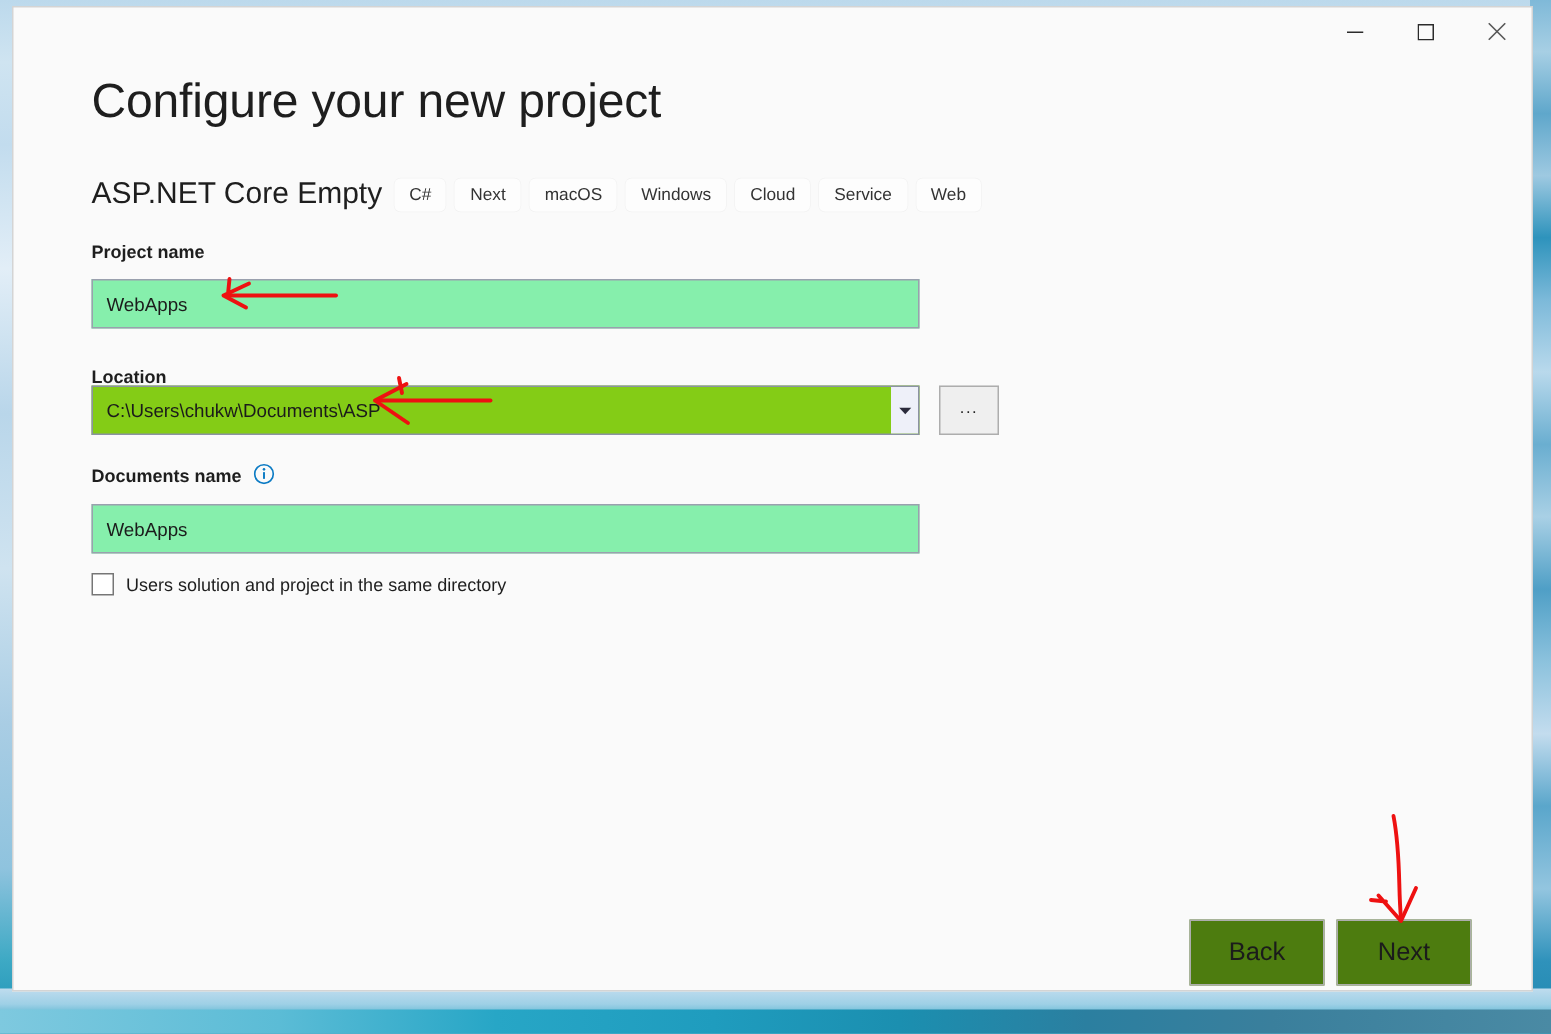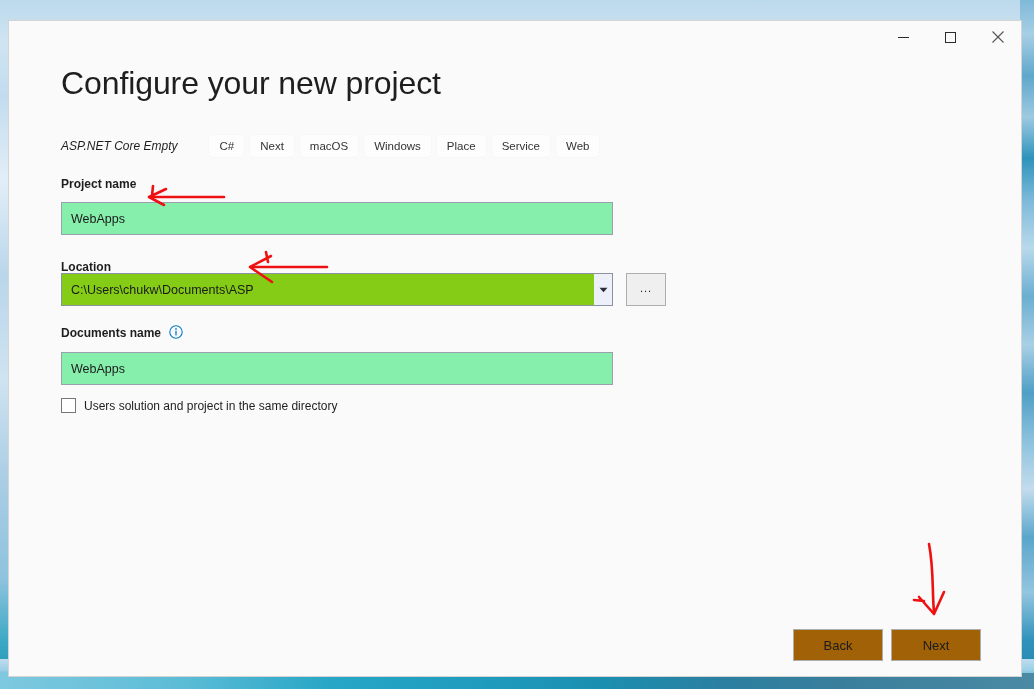--- a/index.html
+++ b/index.html
@@ -58,21 +58,21 @@
     background:
       linear-gradient(to right,
         #7ec9df 0%, #5bbcd6 18%, #27a6c6 32%, #1f9cbe 46%,
         #1b8fb0 58%, #2b7fa0 70%, #3a7f9c 82%, #4a8aa4 100%);
   }
 
   
   #dialog {
     position: absolute;
     left: 8px;
-    top: 20px;
+    top: 4px;
     width: 1014px;
     height: 657px;
     background: #fafafa;
     border: 1px solid #d4d4d4;
     box-sizing: border-box;
     overflow: hidden;
   }
 
   
   .caption-bar {
@@ -109,25 +109,24 @@
 
   .subrow {
     position: absolute;
     left: 52px;
     top: 112px;
     display: flex;
     align-items: center;
     height: 25px;
   }
   .tmpl-name {
-    font-size: 12px;
+    font-size: 20px;
     color: #1e1e1e;
     white-space: nowrap;
-    margin-right: 32px;
-    font-style: italic;
+    margin-right: 8px;
   }
   .pill {
     display: inline-flex;
     align-items: center;
     justify-content: center;
     height: 22px;
     padding: 0 10px;
     margin-right: 6px;
     border-radius: 4px;
     background: #fdfdfd;
@@ -218,26 +217,26 @@
   }
   .checkrow .chk-label {
     font-size: 12px;
     color: #1e1e1e;
     white-space: nowrap;
   }
 
   .btn {
     position: absolute;
     box-sizing: border-box;
-    height: 32px;
+    height: 44px;
     width: 90px;
-    background: #a16207;
+    background: #4d7c0f;
     border: 1px solid #adadad;
     font-family: "Liberation Sans", sans-serif;
-    font-size: 13px;
+    font-size: 17px;
     color: #1b1b1b;
     cursor: default;
     padding: 0;
   }
 
   
   #annot {
     position: absolute;
     left: 0; top: 0;
     width: 1034px; height: 689px;
@@ -273,21 +272,21 @@
   </div>
 
   <div class="title">Configure your new project</div>
 
   <div class="subrow">
     <span class="tmpl-name">ASP.NET Core Empty</span>
     <span class="pill">C#</span>
     <span class="pill">Next</span>
     <span class="pill">macOS</span>
     <span class="pill">Windows</span>
-    <span class="pill">Place</span>
+    <span class="pill">Cloud</span>
     <span class="pill">Service</span>
     <span class="pill">Web</span>
   </div>
 
   <div class="field-label" style="left:52px; top:156px;">Project name</div>
   <input class="textbox" style="left: 52px; top: 181px; width: 552px; height: 33px;" value="WebApps">
 
   <div class="field-label" style="left:52px; top:227px;margin-top:12px;">Location</div>
   <div class="combo" style="left:52px; top:252px; width:552px; height:33px;">
     <span class="combo-text">C:\Users\chukw\Documents\ASP</span>

